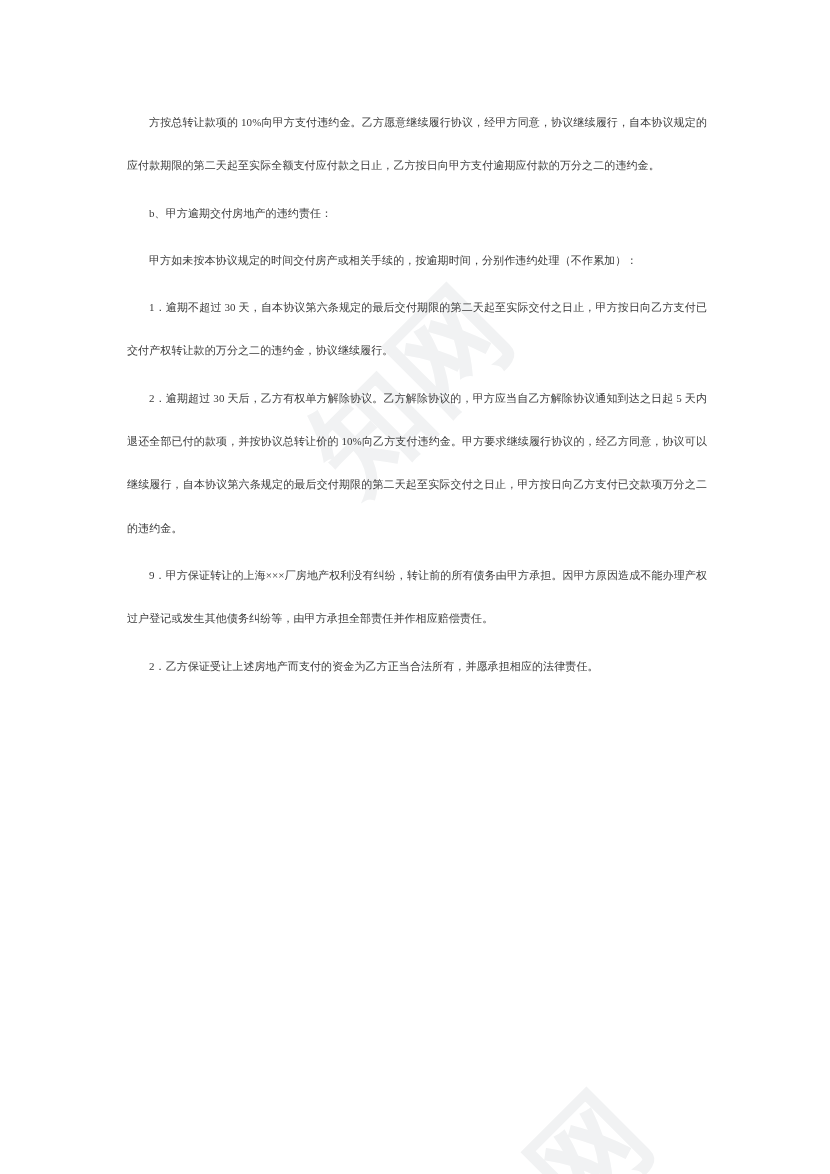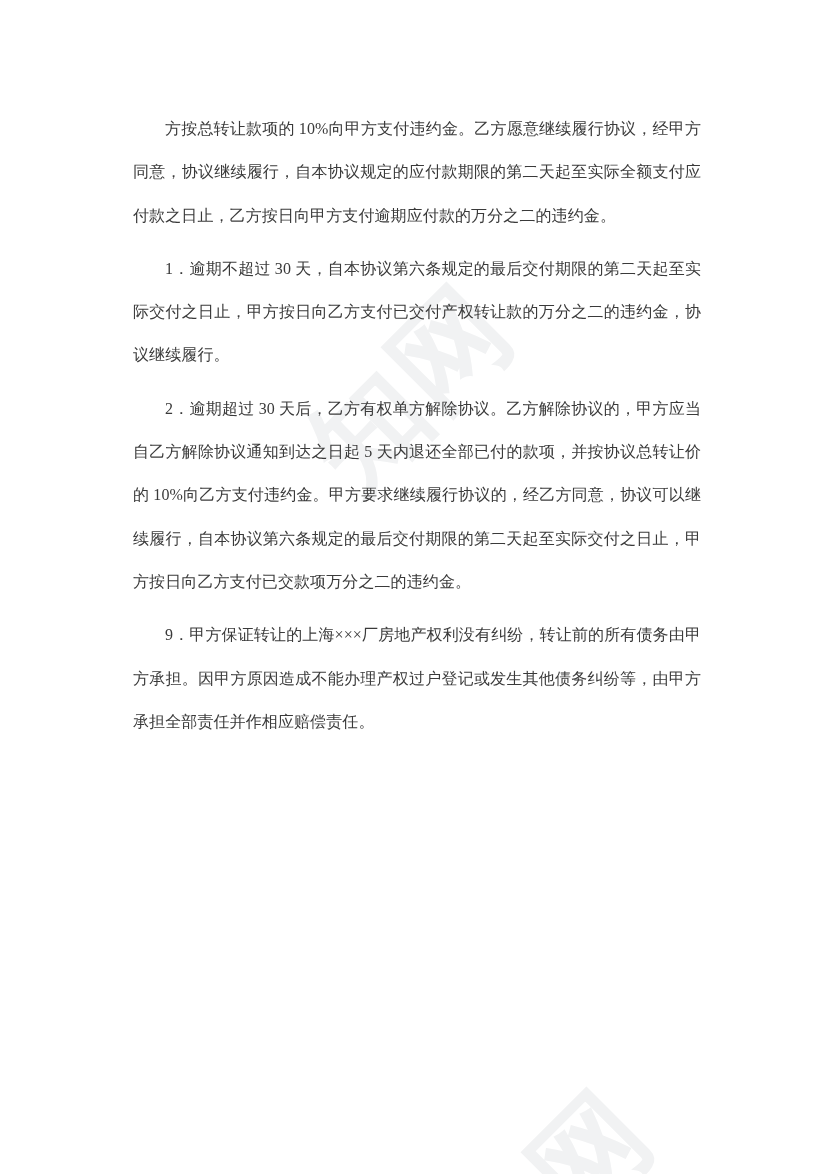--- a/index.html
+++ b/index.html
@@ -60,22 +60,22 @@
   
   .doc-body {
     position: absolute;
     left: 123px;
     top: 97px;
     width: 588px;
     z-index: 2;
   }
 
   p.para {
-    margin: 10px;
-    font-size: 16px;
+    margin: 4px;
+    font-size: 11px;
     line-height: 43.3px;
     text-align: justify;
     text-justify: inter-ideograph;
     text-indent: 2em;
     color: #3a3a3a;
     letter-spacing: 0.1px;
     word-break: break-all;
   }
   p.heading {
     text-indent: 2em;
@@ -86,18 +86,21 @@
 
 <div id="page">
 
   <div class="wm-layer">
     <div class="wm wm-main">知网</div>
     <div class="wm wm-bottom">知网</div>
   </div>
 
   <div class="doc-body">
     <p class="para">方按总转让款项的 10%向甲方支付违约金。乙方愿意继续履行协议，经甲方同意，协议继续履行，自本协议规定的应付款期限的第二天起至实际全额支付应付款之日止，乙方按日向甲方支付逾期应付款的万分之二的违约金。</p>
+    <p class="para">b、甲方逾期交付房地产的违约责任：</p>
+    <p class="para">甲方如未按本协议规定的时间交付房产或相关手续的，按逾期时间，分别作违约处理（不作累加）：</p>
     <p class="para">1．逾期不超过 30 天，自本协议第六条规定的最后交付期限的第二天起至实际交付之日止，甲方按日向乙方支付已交付产权转让款的万分之二的违约金，协议继续履行。</p>
     <p class="para">2．逾期超过 30 天后，乙方有权单方解除协议。乙方解除协议的，甲方应当自乙方解除协议通知到达之日起 5 天内退还全部已付的款项，并按协议总转让价的 10%向乙方支付违约金。甲方要求继续履行协议的，经乙方同意，协议可以继续履行，自本协议第六条规定的最后交付期限的第二天起至实际交付之日止，甲方按日向乙方支付已交款项万分之二的违约金。</p>
     <p class="para">9．甲方保证转让的上海×××厂房地产权利没有纠纷，转让前的所有债务由甲方承担。因甲方原因造成不能办理产权过户登记或发生其他债务纠纷等，由甲方承担全部责任并作相应赔偿责任。</p>
+    <p class="para">2．乙方保证受让上述房地产而支付的资金为乙方正当合法所有，并愿承担相应的法律责任。</p>
   </div>
 
 </div>
 
 </body></html>

